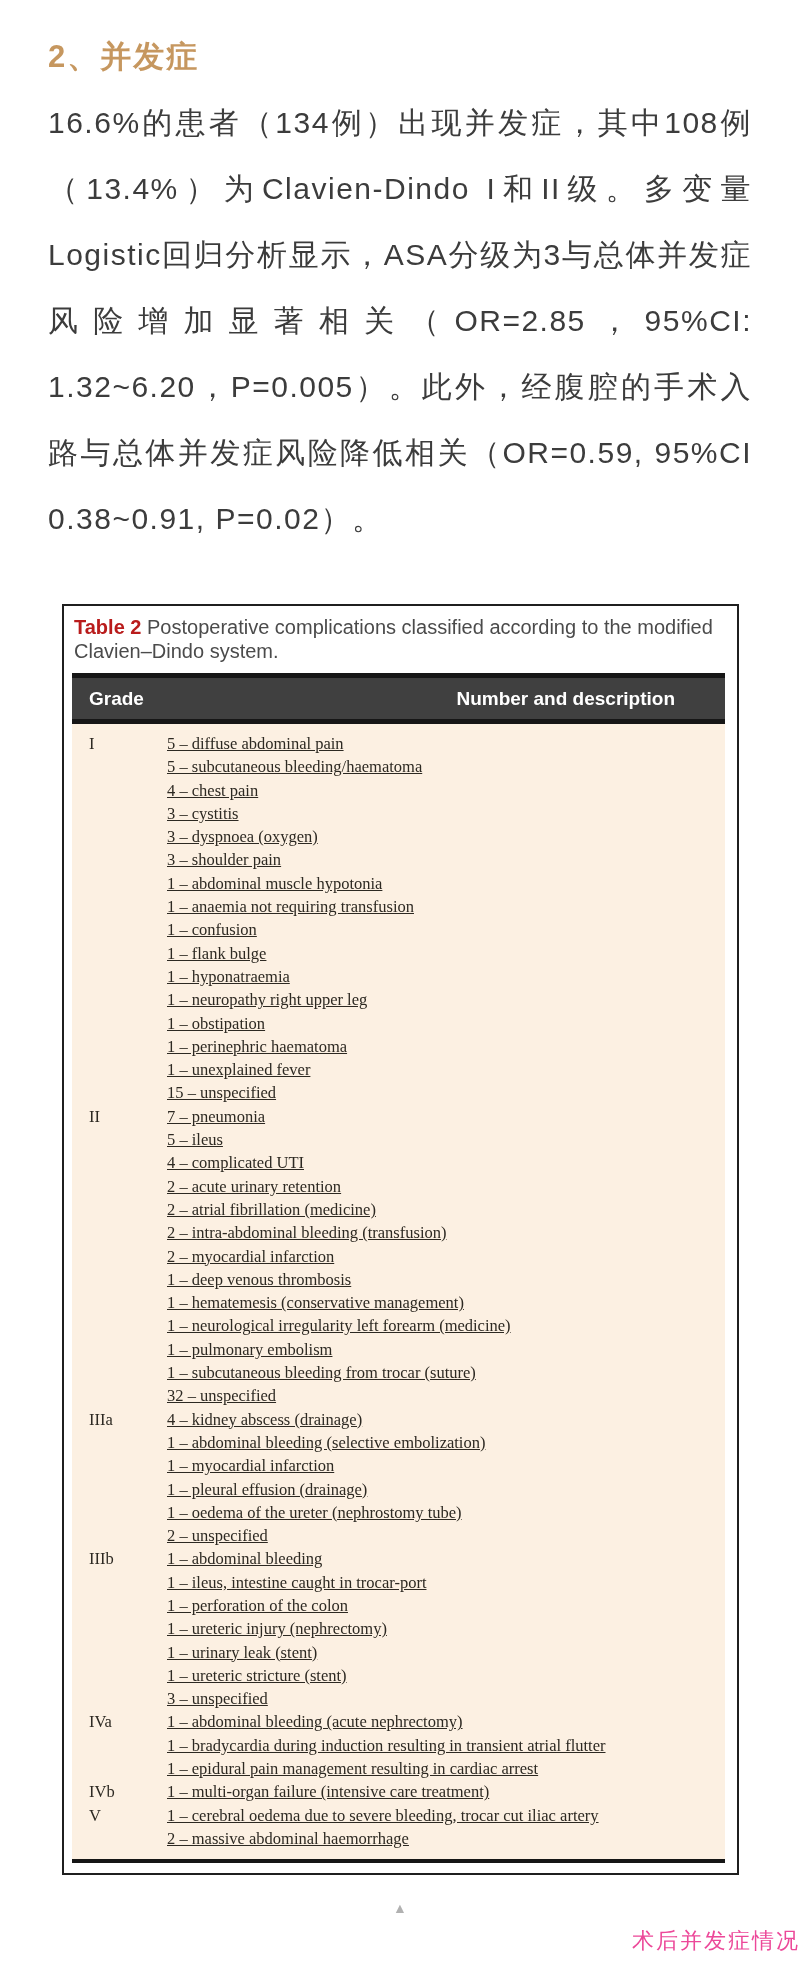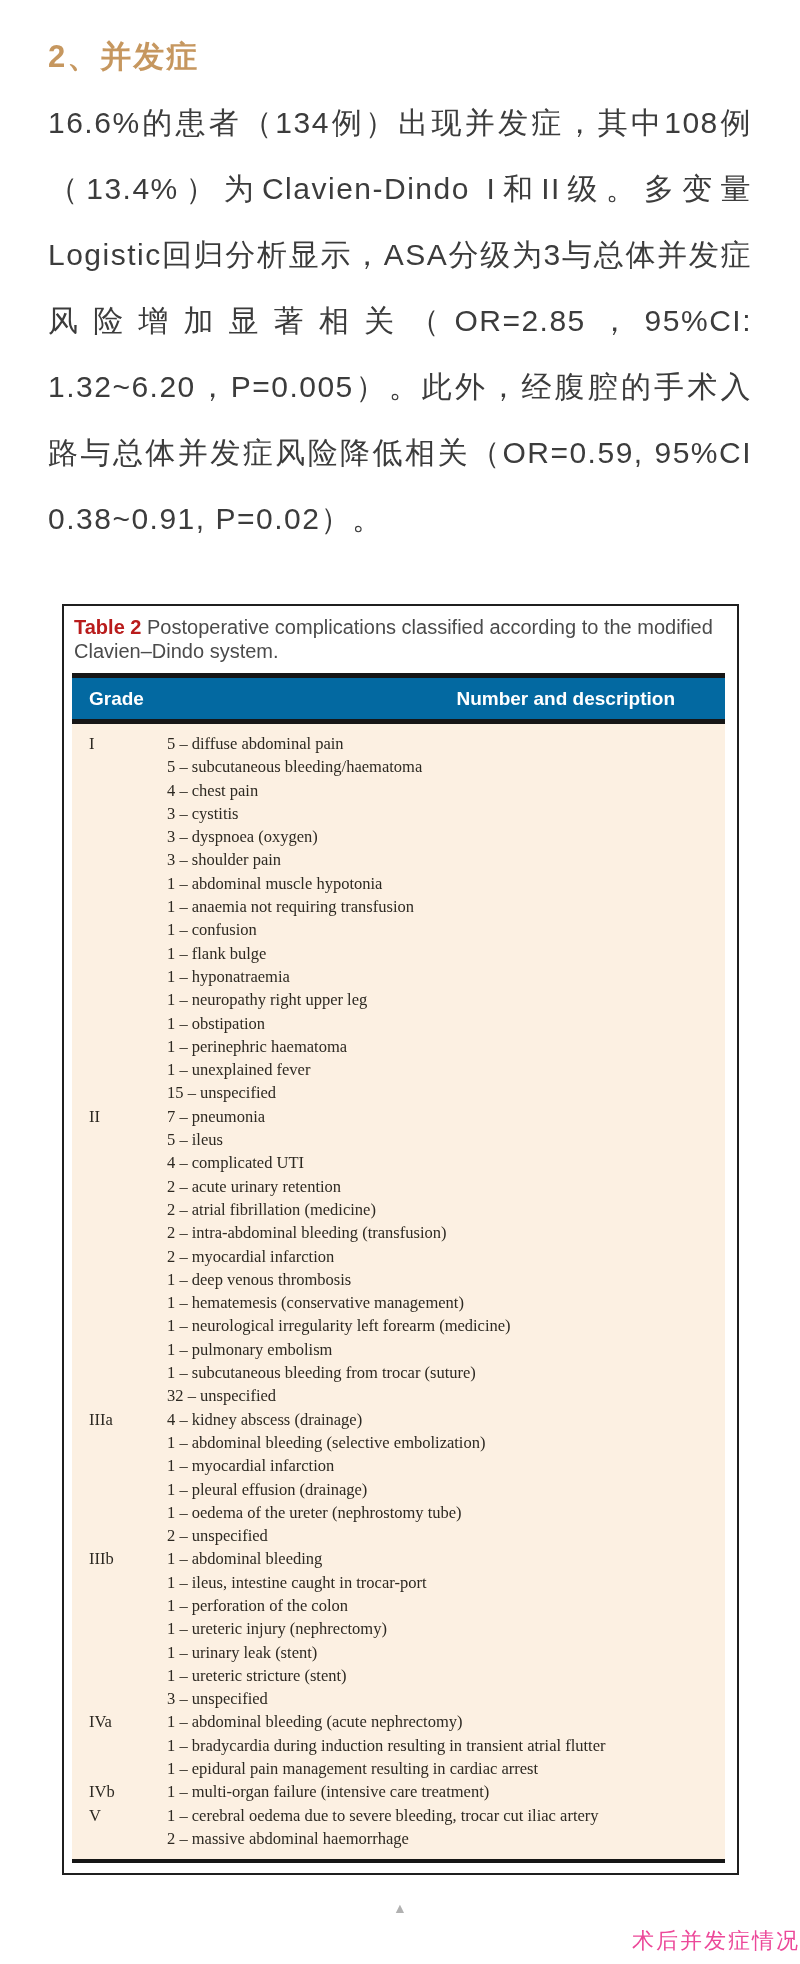--- a/index.html
+++ b/index.html
@@ -42,42 +42,42 @@
     line-height: 24px;
     color: #4b4b4b;
   }
   .card-title .tlabel { color: #b91c1c; font-weight: bold; }
 
   .thead {
     margin: 2px 12px 0 8px;
     display: flex;
     align-items: center;
     height: 41px;
-    background: #0369a1;
+    background: #404040;
     border-top: 5px solid #161616;
     border-bottom: 5px solid #161616;
     box-sizing: content-box;
     color: #ffffff;
     font-weight: bold;
     font-size: 19px;
   }
   .th-grade { width: 95px; padding-left: 17px; flex: none; }
   .th-desc  { flex: 1; text-align: right; padding-right: 50px; }
 
   .tbody {
     margin: 0 12px 0 8px;
     background: #fcf0e2;
     padding: 8px 0 9px 0;
     font-family: "Liberation Serif", serif;
     font-size: 16.5px;
     color: #2d2922;
   }
   .trow { display: flex; line-height: 23.3px; }
   .td-grade { width: 95px; padding-left: 17px; flex: none; }
-  .td-desc  { flex: 1; padding-right: 0; }
+  .td-desc  { flex: 1; padding-right: 0; text-decoration: underline; }
 
   .brule { margin: 0 12px 0 8px; height: 4px; background: #161616; }
 
   .fig-toggle {
     text-align: center;
     margin-top: 26px;
     color: #b1b1b1;
     font-size: 14px;
     line-height: 15px;
   }

